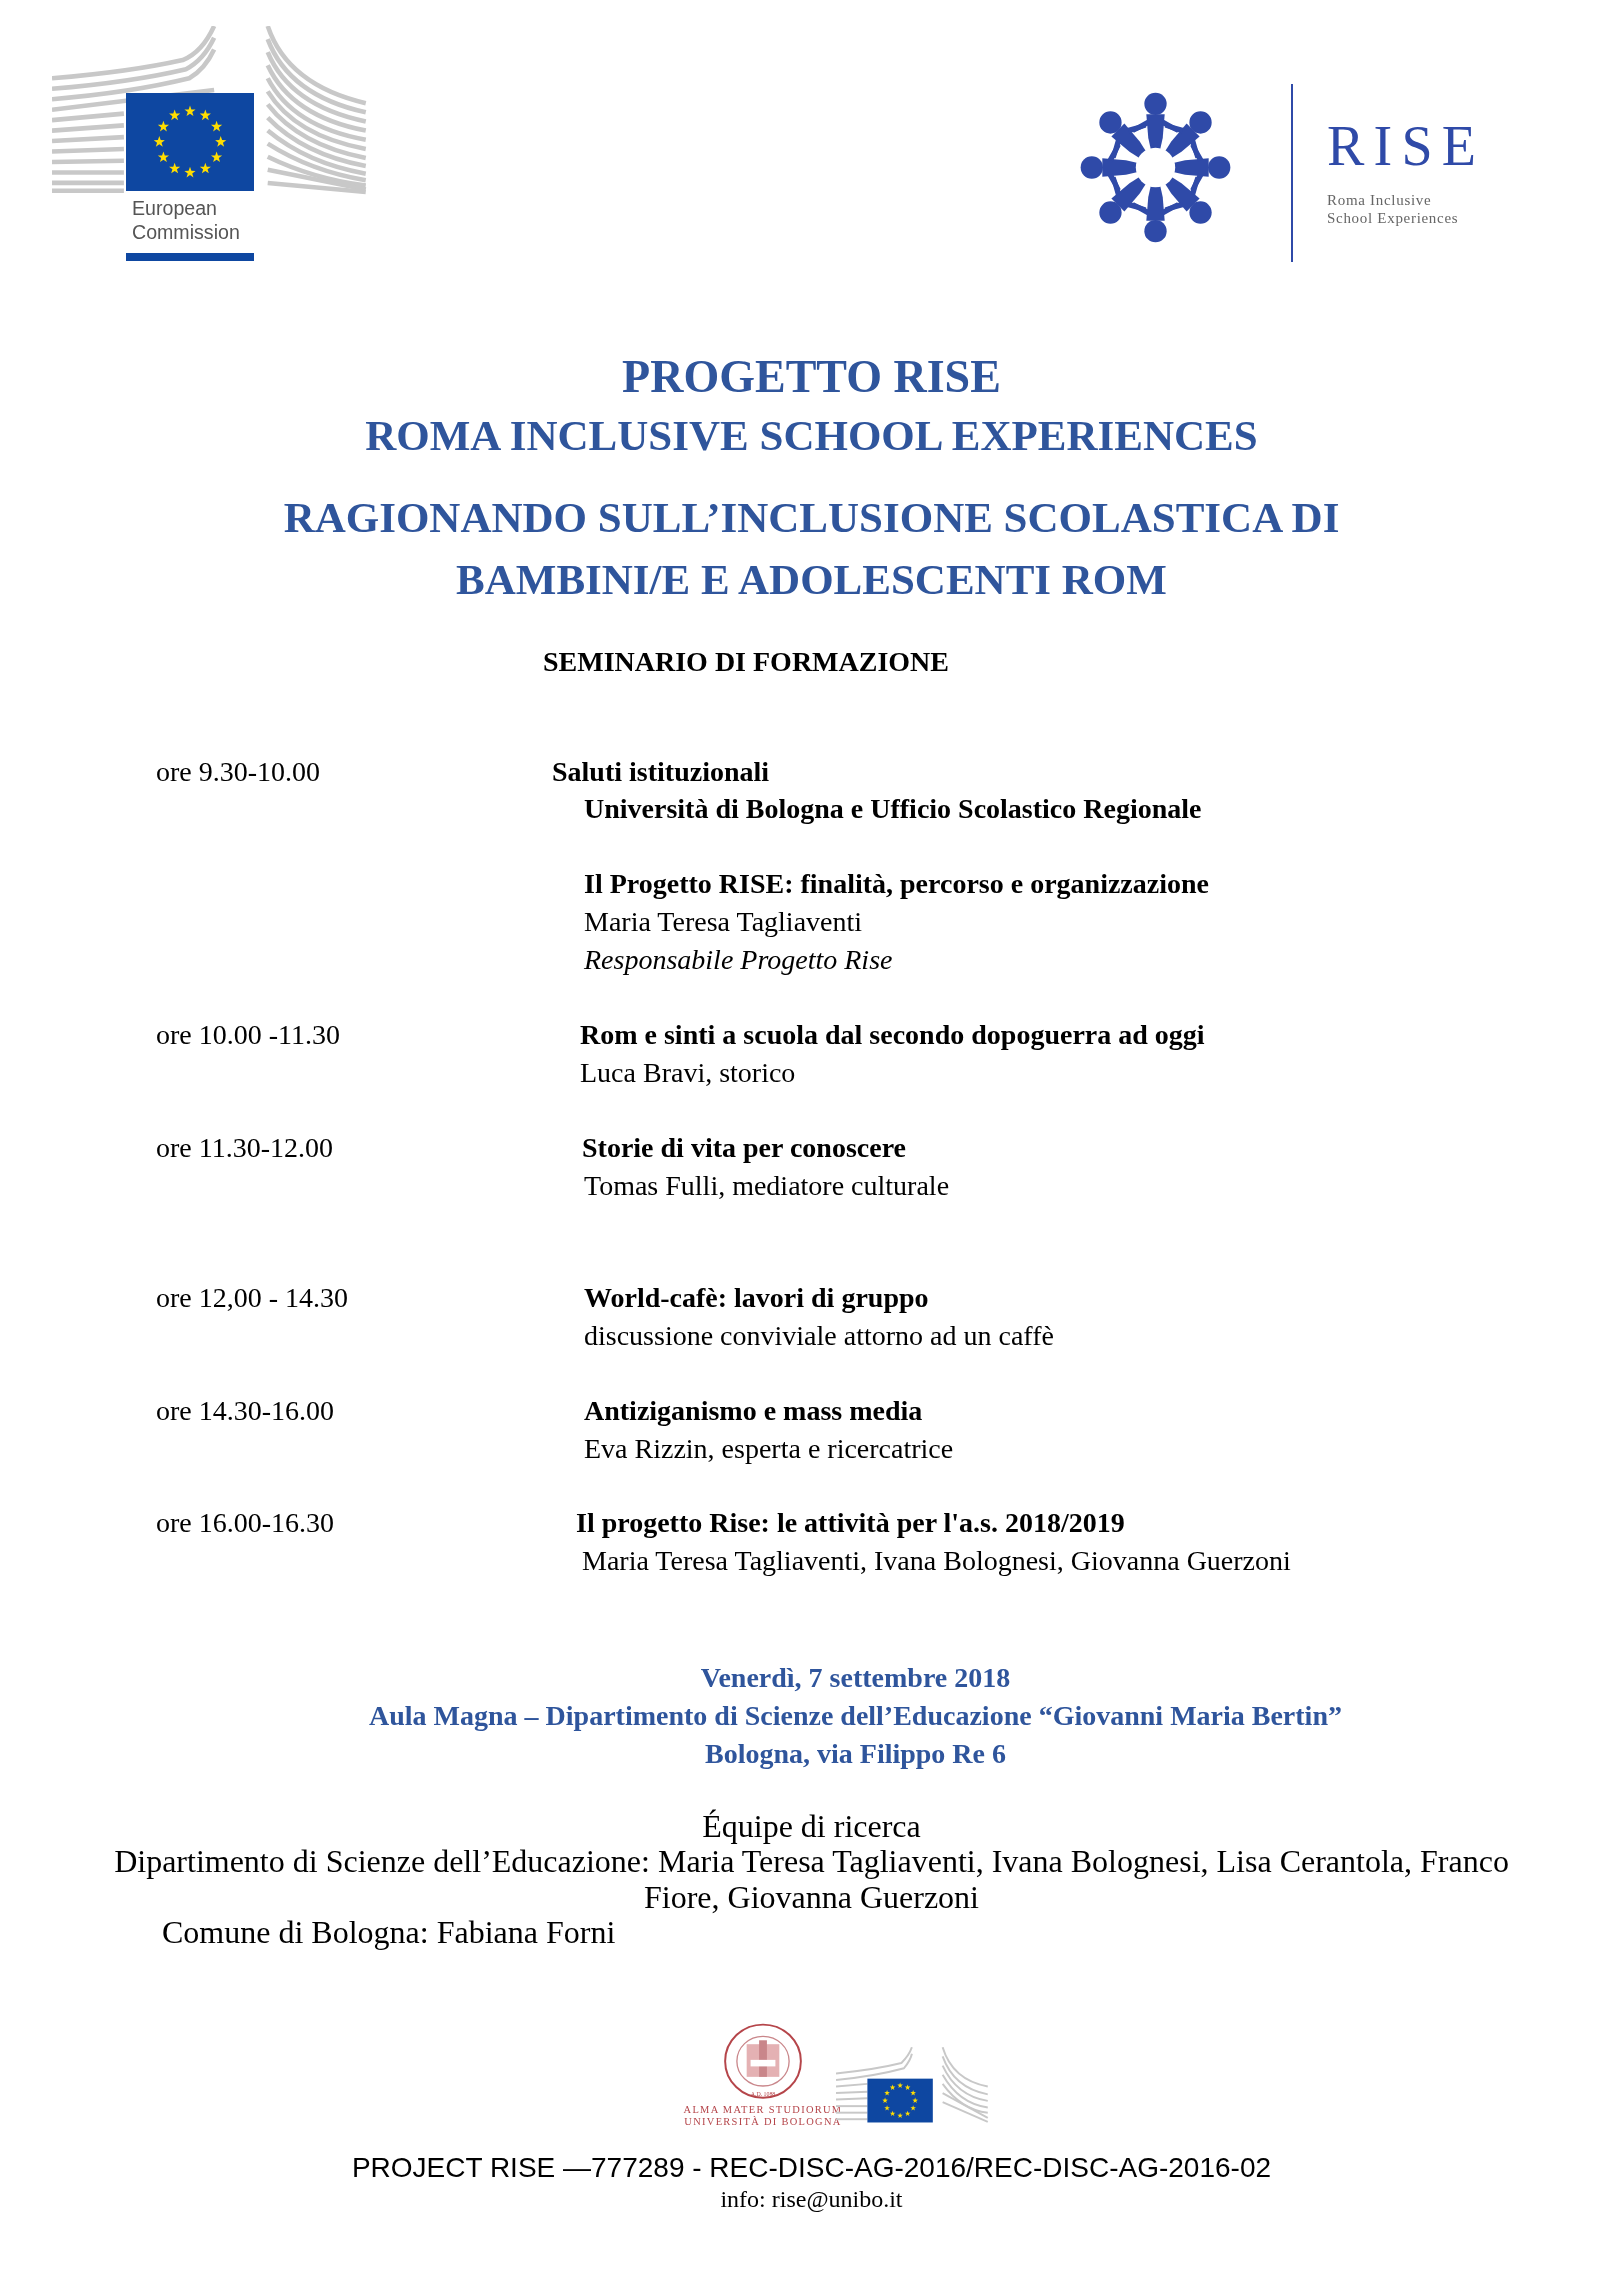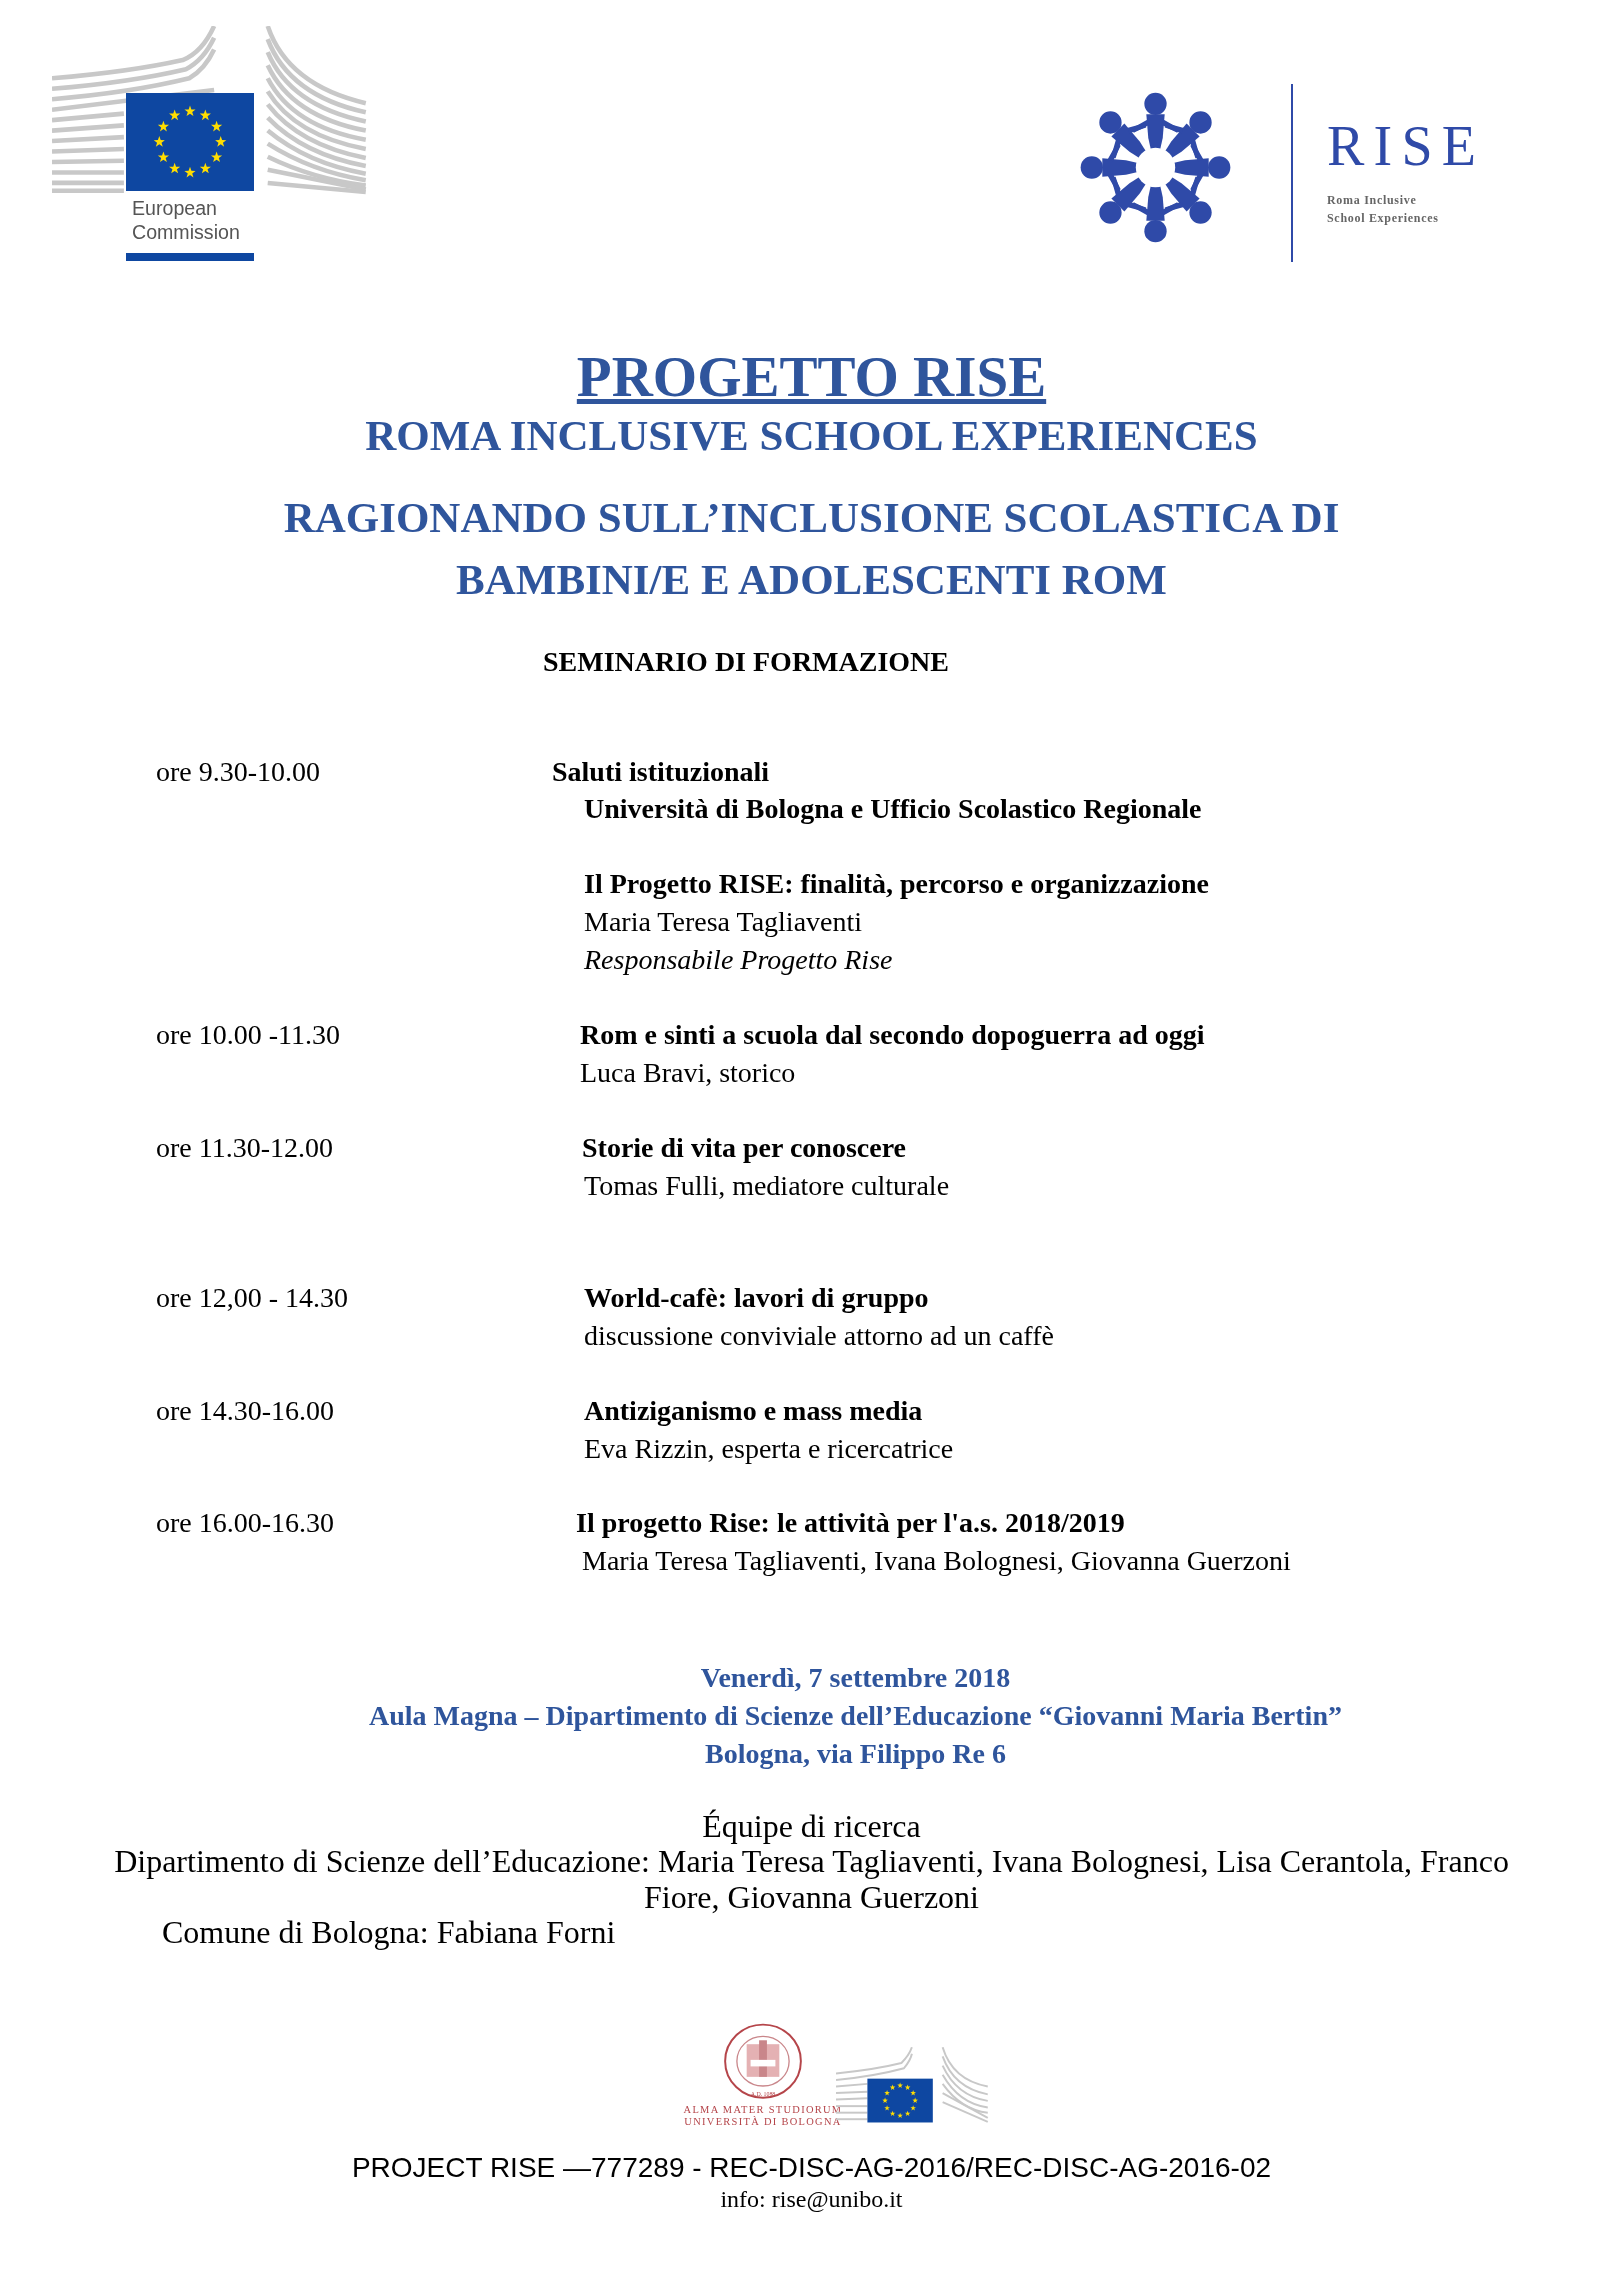--- a/index.html
+++ b/index.html
@@ -9,25 +9,25 @@
   .ec-logo { position: absolute; left: 52px; top: 26px; width: 353px; height: 242px; }
   .ec-stripes-left, .ec-stripes-right { position: absolute; }
   .ec-flag { position: absolute; left: 74px; top: 67px; width: 128px; height: 98px; background: #0e47a1; }
   .ec-text { position: absolute; left: 80px; top: 171px; font-family: "Liberation Sans", sans-serif; font-size: 19.6px; line-height: 23.6px; color: #555; }
   .ec-bar { position: absolute; left: 74px; top: 227px; width: 128px; height: 7.9px; background: #0e47a1; }
 
   .rise-logo { position: absolute; left: 1080px; top: 79px; width: 419px; height: 190px; }
   .rise-emblem { position: absolute; left: 0; top: 13px; width: 151px; height: 151px; }
   .rise-divider { position: absolute; left: 211px; top: 5.2px; width: 2px; height: 178px; background: #2f4aa8; }
   .rise-title { position: absolute; left: 247px; top: 39px; font-family: "Liberation Serif", serif; font-size: 56px; letter-spacing: 9.2px; color: #2f4aa8; line-height: 1; }
-  .rise-sub { position: absolute; left: 247px; top: 113px; font-family: "Liberation Serif", serif; font-size: 12px; line-height: 17.7px; color: #666; letter-spacing: 0.7px; font-weight: bold; }
+  .rise-sub { position: absolute; left: 247px; top: 113px; font-family: "Liberation Serif", serif; font-size: 15px; line-height: 17.7px; color: #666; letter-spacing: 0.7px; }
 
   
   .title { position: absolute; left: 0; width: 1623px; text-align: center; color: #2f559c; font-weight: bold; font-family: "Liberation Serif", serif; }
-  .t1 { top: 351px; font-size: 57px; line-height: 52px; text-decoration: underline; }
+  .t1 { top: 351px; font-size: 46px; line-height: 52px; }
   .t2 { top: 410px; font-size: 43px; line-height: 52px; }
   .t3 { top: 492px; font-size: 43px; line-height: 52px; }
   .t4 { top: 554px; font-size: 43px; line-height: 52px; }
   .seminar { position: absolute; left: 0; width: 1492px; top: 645px; text-align: center; font-weight: bold; font-size: 28px; line-height: 34px; }
   .time { position: absolute; left: 156px; font-size: 28px; line-height: 38px; }
   .col { position: absolute; font-size: 28px; line-height: 38px; white-space: nowrap; }
   .b { font-weight: bold; }
   .i { font-style: italic; }
 
   

